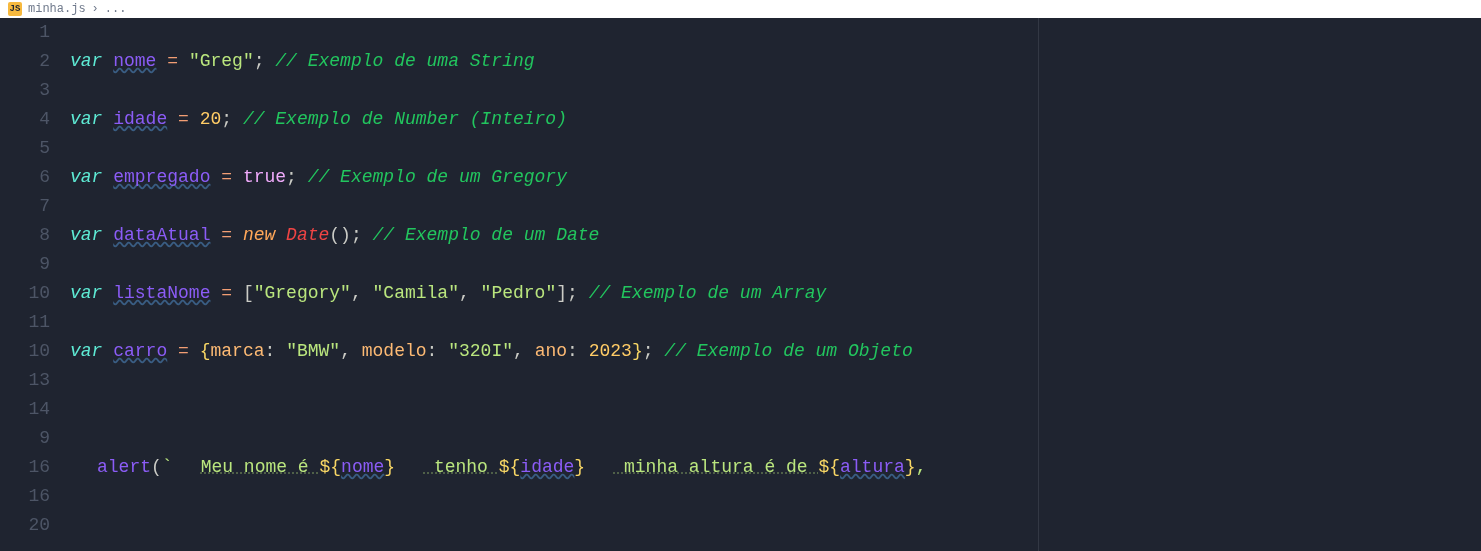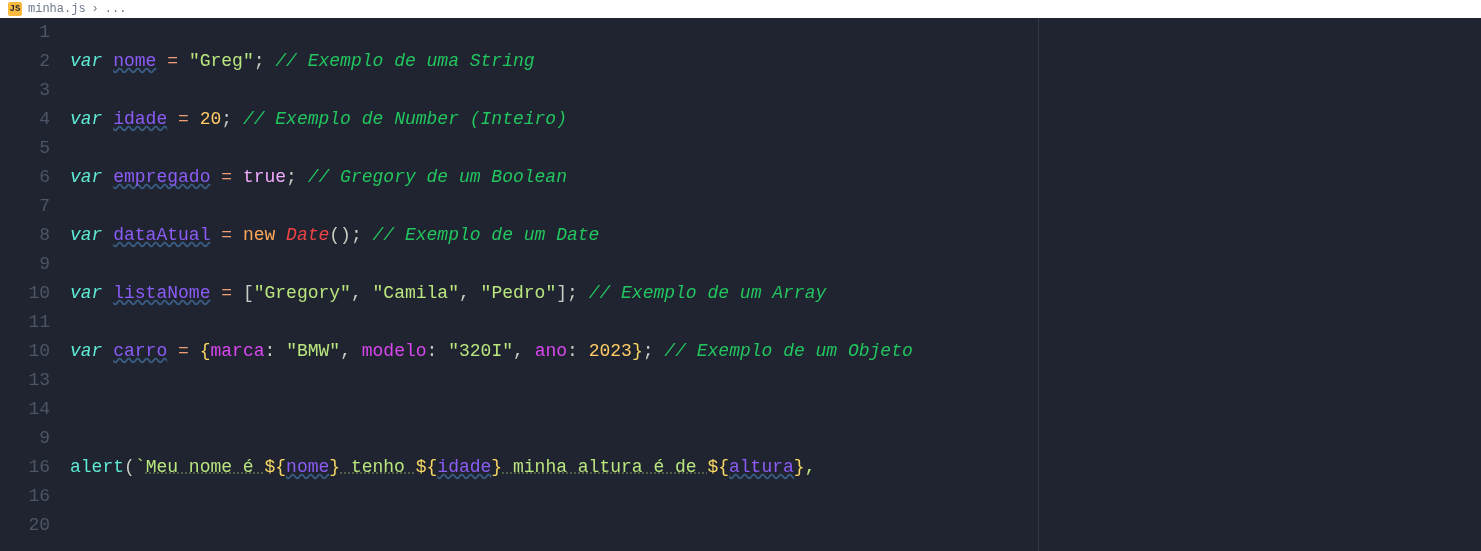--- a/index.html
+++ b/index.html
@@ -49,35 +49,35 @@
     flex-shrink: 0;
   }
   .gutter .line-num { display: block; }
   .code {
     white-space: pre;
     flex: 1;
     position: relative;
   }
   .code-line { display: block; min-height: 29px; }
   .kw { color: #5eead4; font-style: italic; }
-  .newkw { color: #ffa759; }
+  .newkw { color: #ffa759; font-style: italic; }
   .var { color: #8b5cf6; text-decoration: underline wavy rgba(95,178,255,.4); text-decoration-skip-ink: none; }
   .op { color: #f29e74; }
   .str { color: #bae67e; }
   .num { color: #ffcc66; }
   .bool { color: #f0abfc; }
   .type { color: #ef4444; font-style: italic; }
-  .fn { color: #5eead4; }
-  .prop { color: #d946ef; }
+  .fn { color: #8b5cf6; margin-left: 27px; }
+  .prop { color: #fdba74; }
   .comment { color: #22c55e; font-style: italic; }
   .punct { color: #cbccc6; }
   .brace { color: #f8d765; }
   .template { color: #bae67e; }
   .interp { color: #f8d765; }
-  .space-word { text-decoration: underline dotted rgba(186,230,126,.35); }
+  .space-word { text-decoration: underline dotted rgba(186,230,126,.35); margin-left: 28px; }
   .ruler {
     position: absolute;
     top: 18px;
     bottom: 0;
     left: 1038px;
     width: 1px;
     background: #333844;
   }
   .annotation-arrow {
     position: absolute;
@@ -114,21 +114,21 @@
     <span class="line-num">14</span>
     <span class="line-num">9</span>
     <span class="line-num">16</span>
     <span class="line-num">16</span>
     <span class="line-num">20</span>
   </div>
 
   <div class="code">
 <span class="code-line"><span class="kw">var</span> <span class="var">nome</span> <span class="op">=</span> <span class="str">"Greg"</span><span class="punct">;</span> <span class="comment">// Exemplo de uma String</span></span>
 <span class="code-line"><span class="kw">var</span> <span class="var">idade</span> <span class="op">=</span> <span class="num">20</span><span class="punct">;</span> <span class="comment">// Exemplo de Number (Inteiro)</span></span>
-<span class="code-line"><span class="kw">var</span> <span class="var">empregado</span> <span class="op">=</span> <span class="bool">true</span><span class="punct">;</span> <span class="comment">// Gregory de um Boolean</span></span>
+<span class="code-line"><span class="kw">var</span> <span class="var">empregado</span> <span class="op">=</span> <span class="bool">true</span><span class="punct">;</span> <span class="comment">// Exemplo de um Gregory</span></span>
 <span class="code-line"><span class="kw">var</span> <span class="var">dataAtual</span> <span class="op">=</span> <span class="newkw">new</span> <span class="type">Date</span><span class="punct">()</span><span class="punct">;</span> <span class="comment">// Exemplo de um Date</span></span>
 <span class="code-line"><span class="kw">var</span> <span class="var">listaNome</span> <span class="op">=</span> <span class="punct">[</span><span class="str">"Gregory"</span><span class="punct">,</span> <span class="str">"Camila"</span><span class="punct">,</span> <span class="str">"Pedro"</span><span class="punct">]</span><span class="punct">;</span> <span class="comment">// Exemplo de um Array</span></span>
 <span class="code-line"><span class="kw">var</span> <span class="var">carro</span> <span class="op">=</span> <span class="brace">{</span><span class="prop">marca</span><span class="punct">:</span> <span class="str">"BMW"</span><span class="punct">,</span> <span class="prop">modelo</span><span class="punct">:</span> <span class="str">"320I"</span><span class="punct">,</span> <span class="prop">ano</span><span class="punct">:</span> <span class="num">2023</span><span class="brace">}</span><span class="punct">;</span> <span class="comment">// Exemplo de um Objeto</span></span>
 <span class="code-line"></span>
 <span class="code-line"><span class="fn">alert</span><span class="punct">(</span><span class="template">`</span><span class="template space-word">Meu nome é </span><span class="interp">${</span><span class="var">nome</span><span class="interp">}</span><span class="template space-word"> tenho </span><span class="interp">${</span><span class="var">idade</span><span class="interp">}</span><span class="template space-word"> minha altura é de </span><span class="interp">${</span><span class="var">altura</span><span class="interp">}</span><span class="template">,</span></span>
 
 
 
 
 

